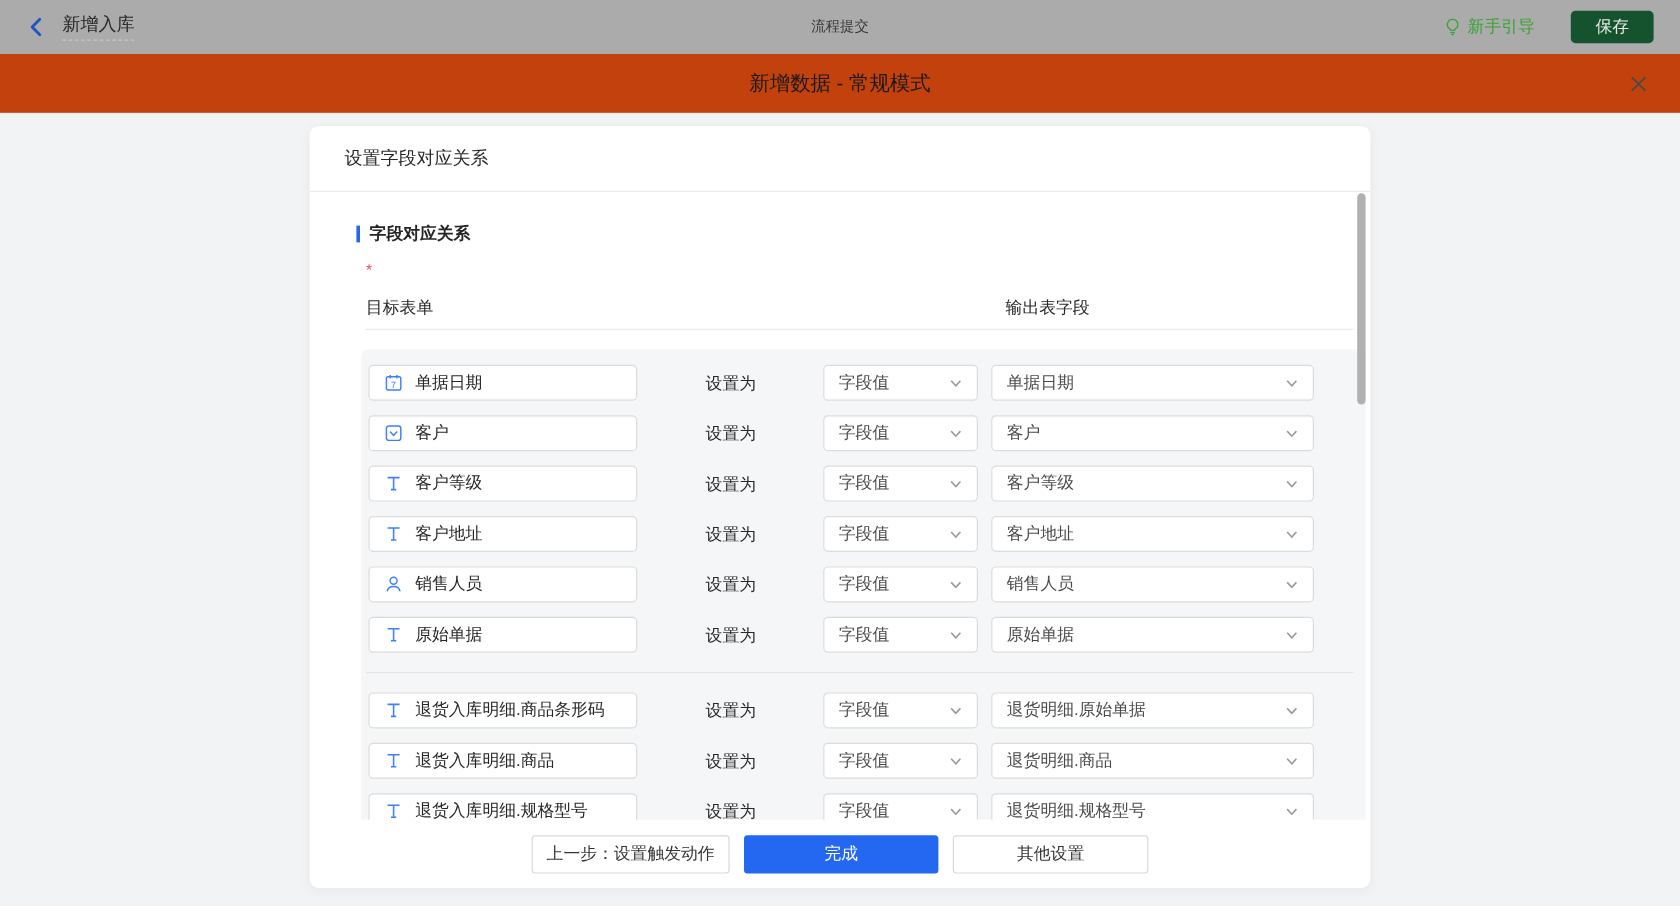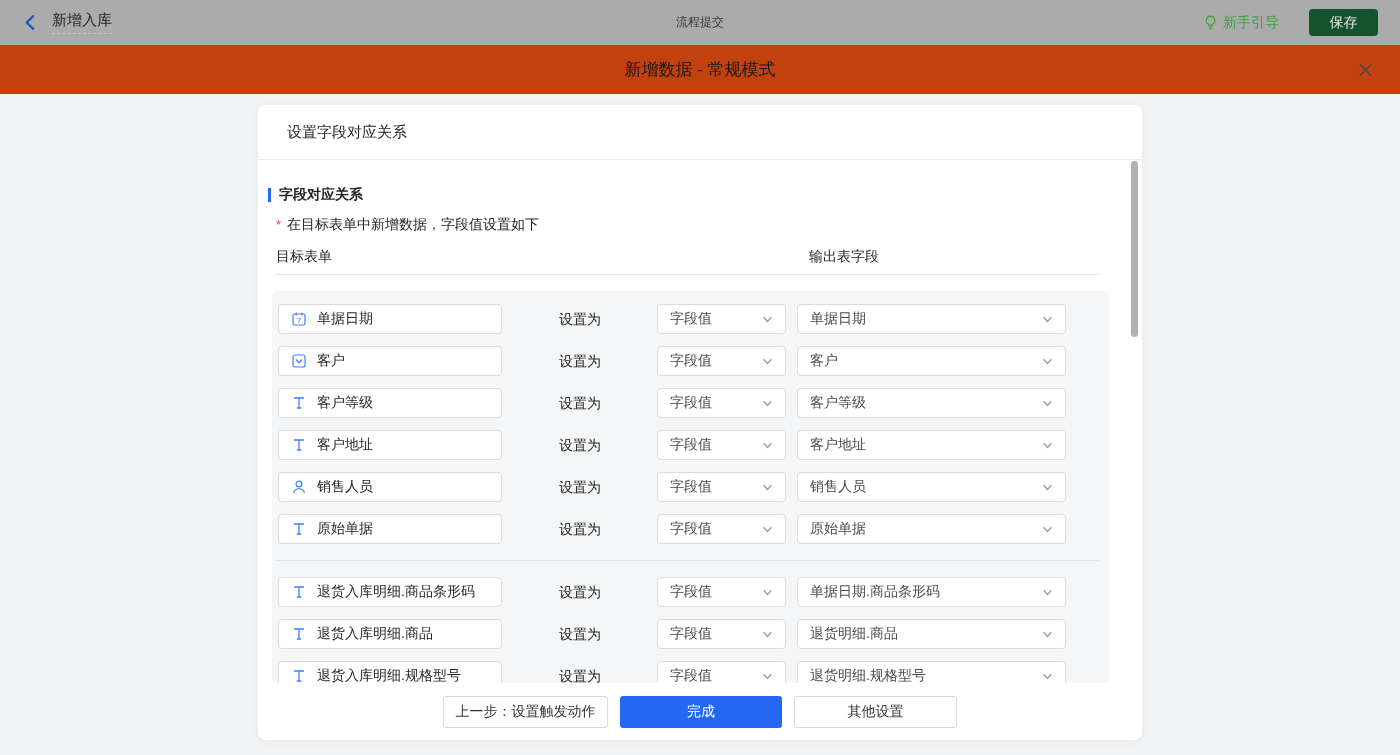--- a/index.html
+++ b/index.html
@@ -18,21 +18,21 @@
 
   
   .modal-header { height:50px; background:#c2410c; display:flex; align-items:center; justify-content:center; position:relative; border-bottom:1px solid #f0f0f0; }
   .modal-title { font-size:17px; font-weight:500; color:#1a1a1a; }
   .close-btn { position:absolute; right:26px; top:50%; transform:translateY(-50%); cursor:pointer; display:flex; }
 
   
   .modal-body { position:relative; height:659px; background:#f2f3f5; }
   .card { position:absolute; left:258px; top:10px; width:884px; height:635px; background:#fff; border-radius:8px; box-shadow:0 2px 10px rgba(0,0,0,0.05); overflow:hidden; }
   .card-header { height:55px; display:flex; align-items:center; padding-left:29px; font-size:15px; color:#262626; border-bottom:1px solid #ebebeb; }
-  .card-body { position:relative; padding-left:18px; }
+  .card-body { position:relative; padding-left:47px; }
 
   .section-title { margin-top:26px; margin-left:-8px; display:flex; align-items:center; font-size:14px; font-weight:bold; color:#262626; }
   .accent-bar { width:3px; height:14px; background:#2468f2; margin-right:8px; }
 
   .note { margin-top:12px; display:flex; gap:6px; font-size:14px; color:#262626; align-items:flex-start; }
   .req-mark { color:#e34d59; font-size:13px; line-height:18px; }
 
   .col-headers { margin-top:14px; position:relative; height:16px; font-size:14px; color:#262626; }
   .col-right { position:absolute; left:533px; top:0; }
   .header-divider { margin-top:10px; width:823px; height:1px; background:#e9e9e9; }
@@ -100,21 +100,20 @@
     <div class="card-header">设置字段对应关系</div>
 
     <div class="card-body">
       <div class="section-title">
         <span class="accent-bar"></span>
         <span>字段对应关系</span>
       </div>
 
       <div class="note">
         <span class="req-mark">*</span>
-        <span>在目标表单中新增数据，字段值设置如下</span>
       </div>
 
       <div class="col-headers">
         <span>目标表单</span>
         <span class="col-right">输出表字段</span>
       </div>
       <div class="header-divider"></div>
 
       <div class="rows-container">
 
@@ -265,21 +264,21 @@
             <span class="f-label">退货入库明细.商品条形码</span>
           </div>
           <span class="set-as">设置为</span>
           <div class="dd dd1">
             <span>字段值</span>
             <svg class="icon-svg" width="11" height="11" viewBox="0 0 10 10">
                 <path d="M1.5 3 L5 6.8 L8.5 3" stroke="#999" stroke-width="1.2" fill="none"></path>
               </svg>
           </div>
           <div class="dd dd2">
-            <span>单据日期.商品条形码</span>
+            <span>退货明细.原始单据</span>
             <svg class="icon-svg" width="11" height="11" viewBox="0 0 10 10">
                 <path d="M1.5 3 L5 6.8 L8.5 3" stroke="#999" stroke-width="1.2" fill="none"></path>
               </svg>
           </div>
         </div>
 
         <div class="map-row">
           <div class="field-box">
             <svg class="icon-svg" width="16" height="16" viewBox="0 0 16 16">
                 <path d="M3 3 H13 M8 3 V13 M5.8 13 H10.2" stroke="#3d7fff" stroke-width="1.3" fill="none"></path>

